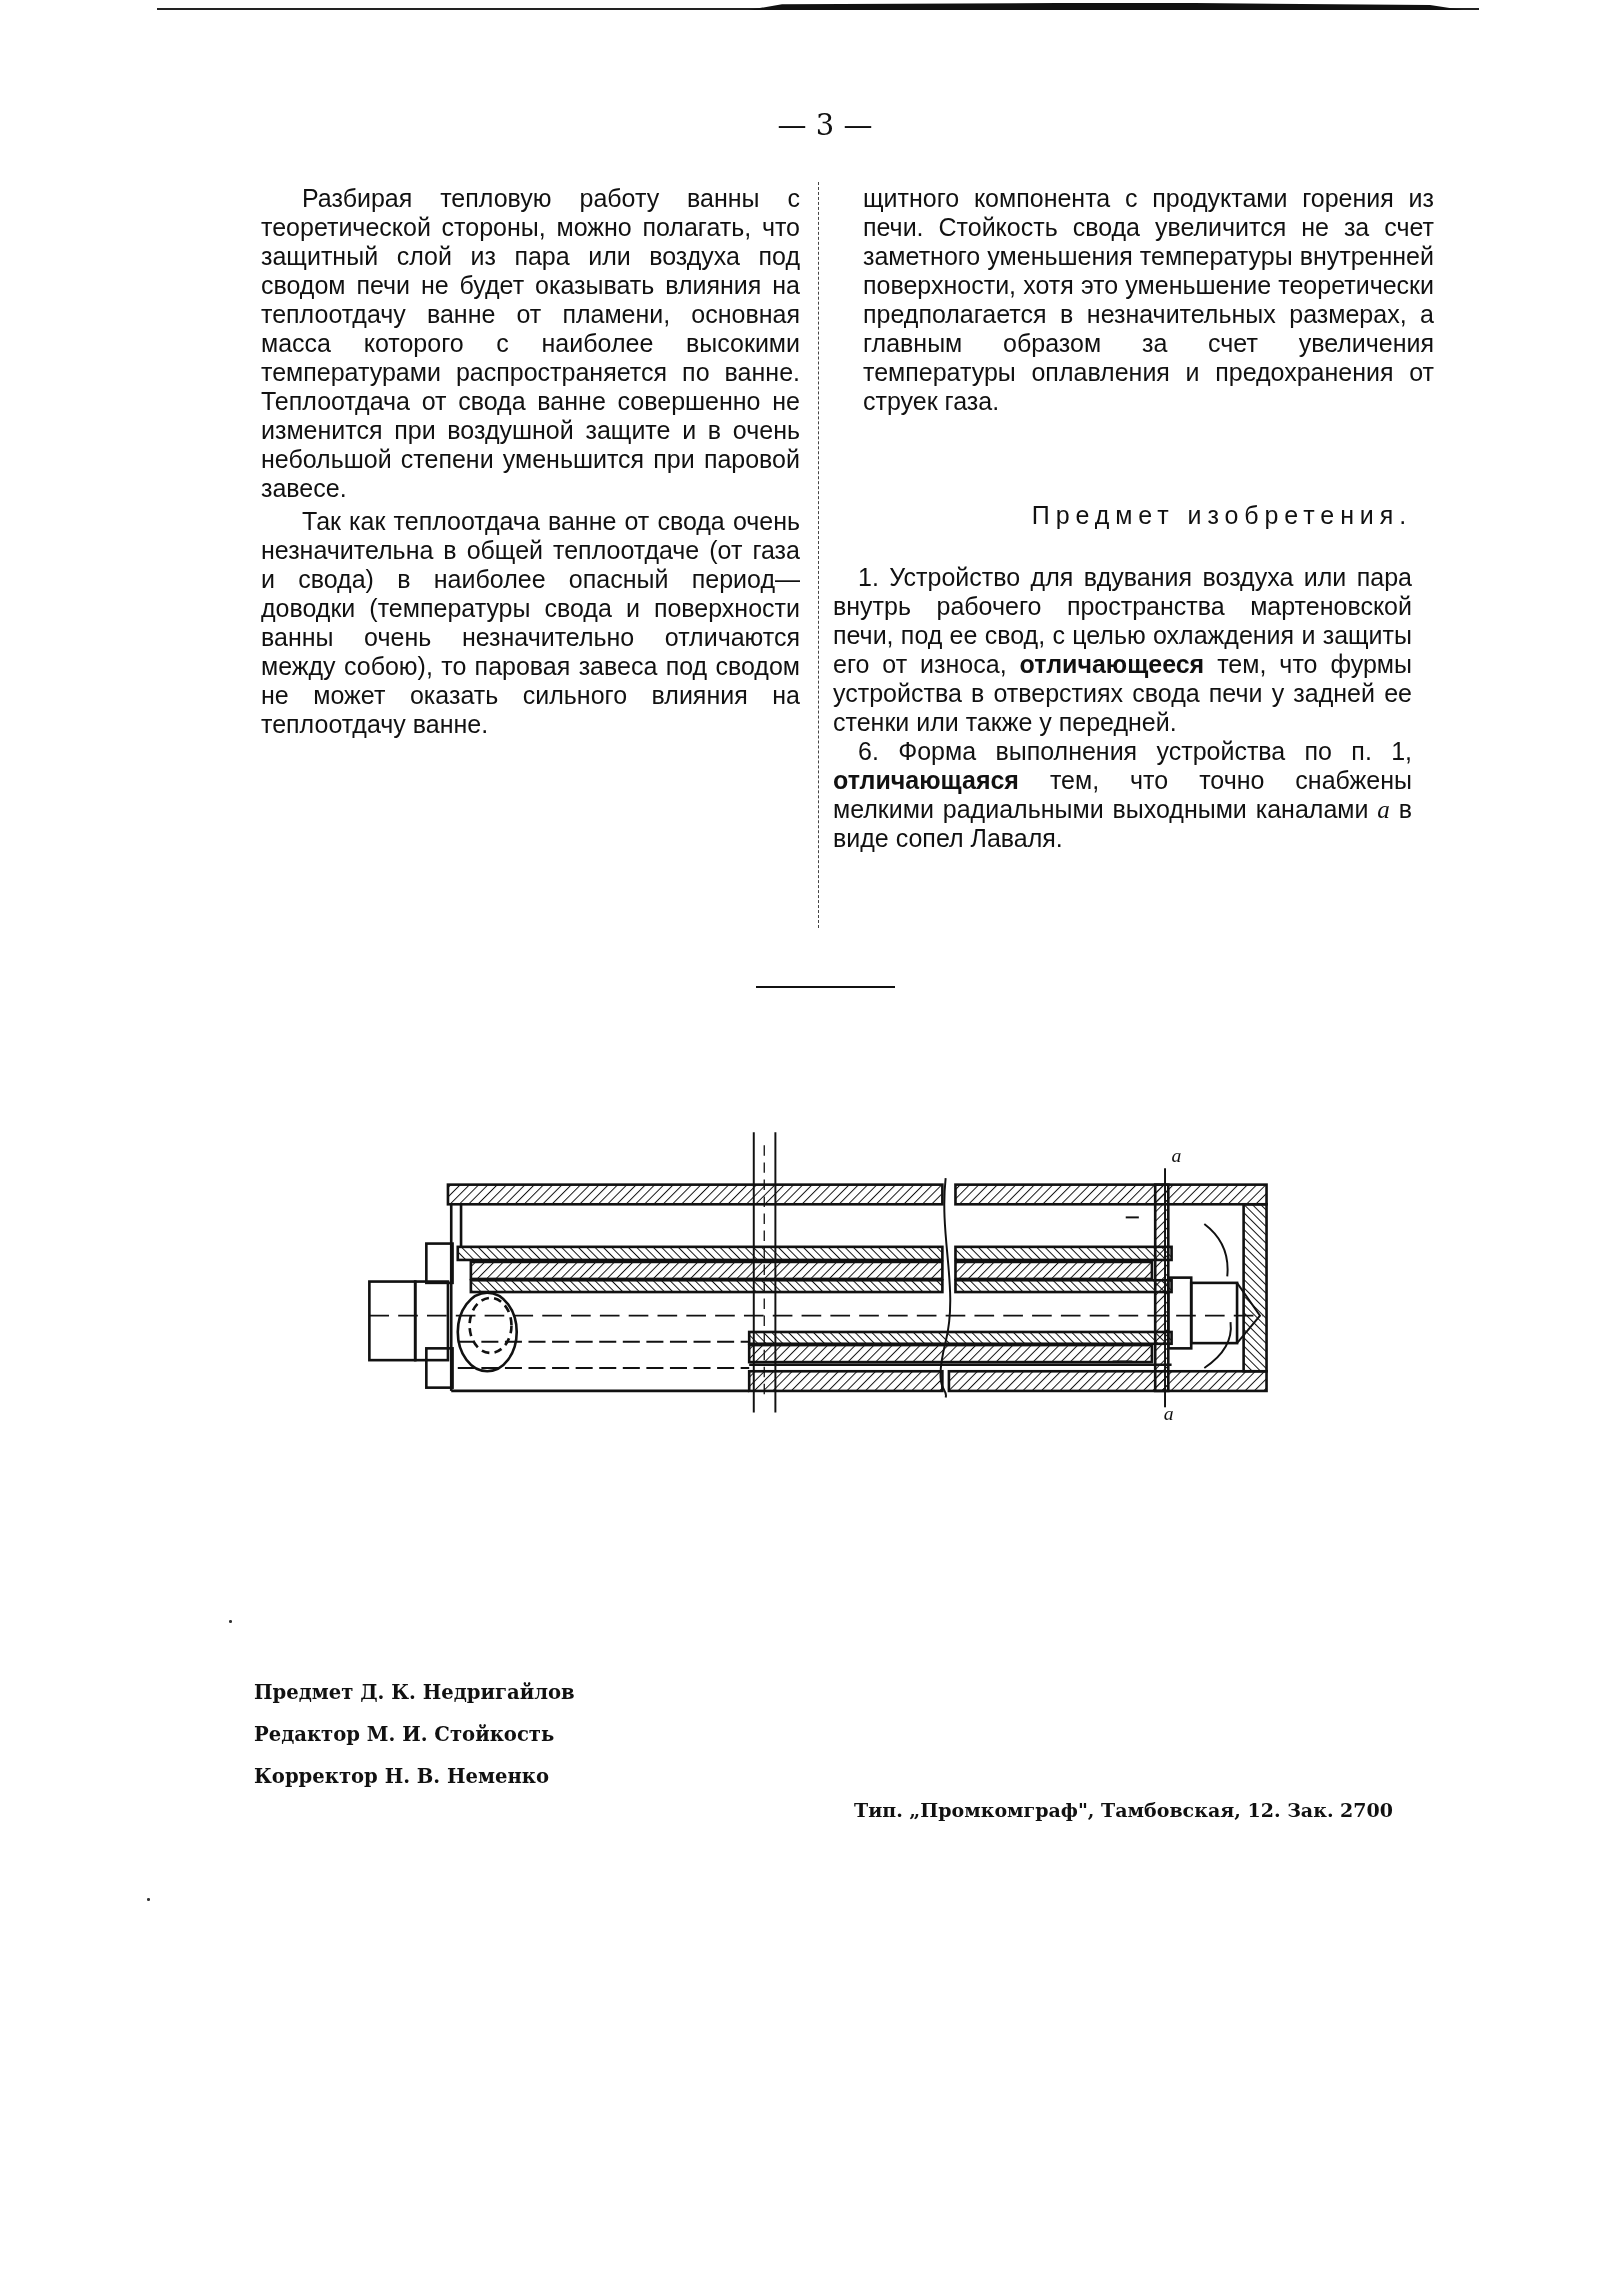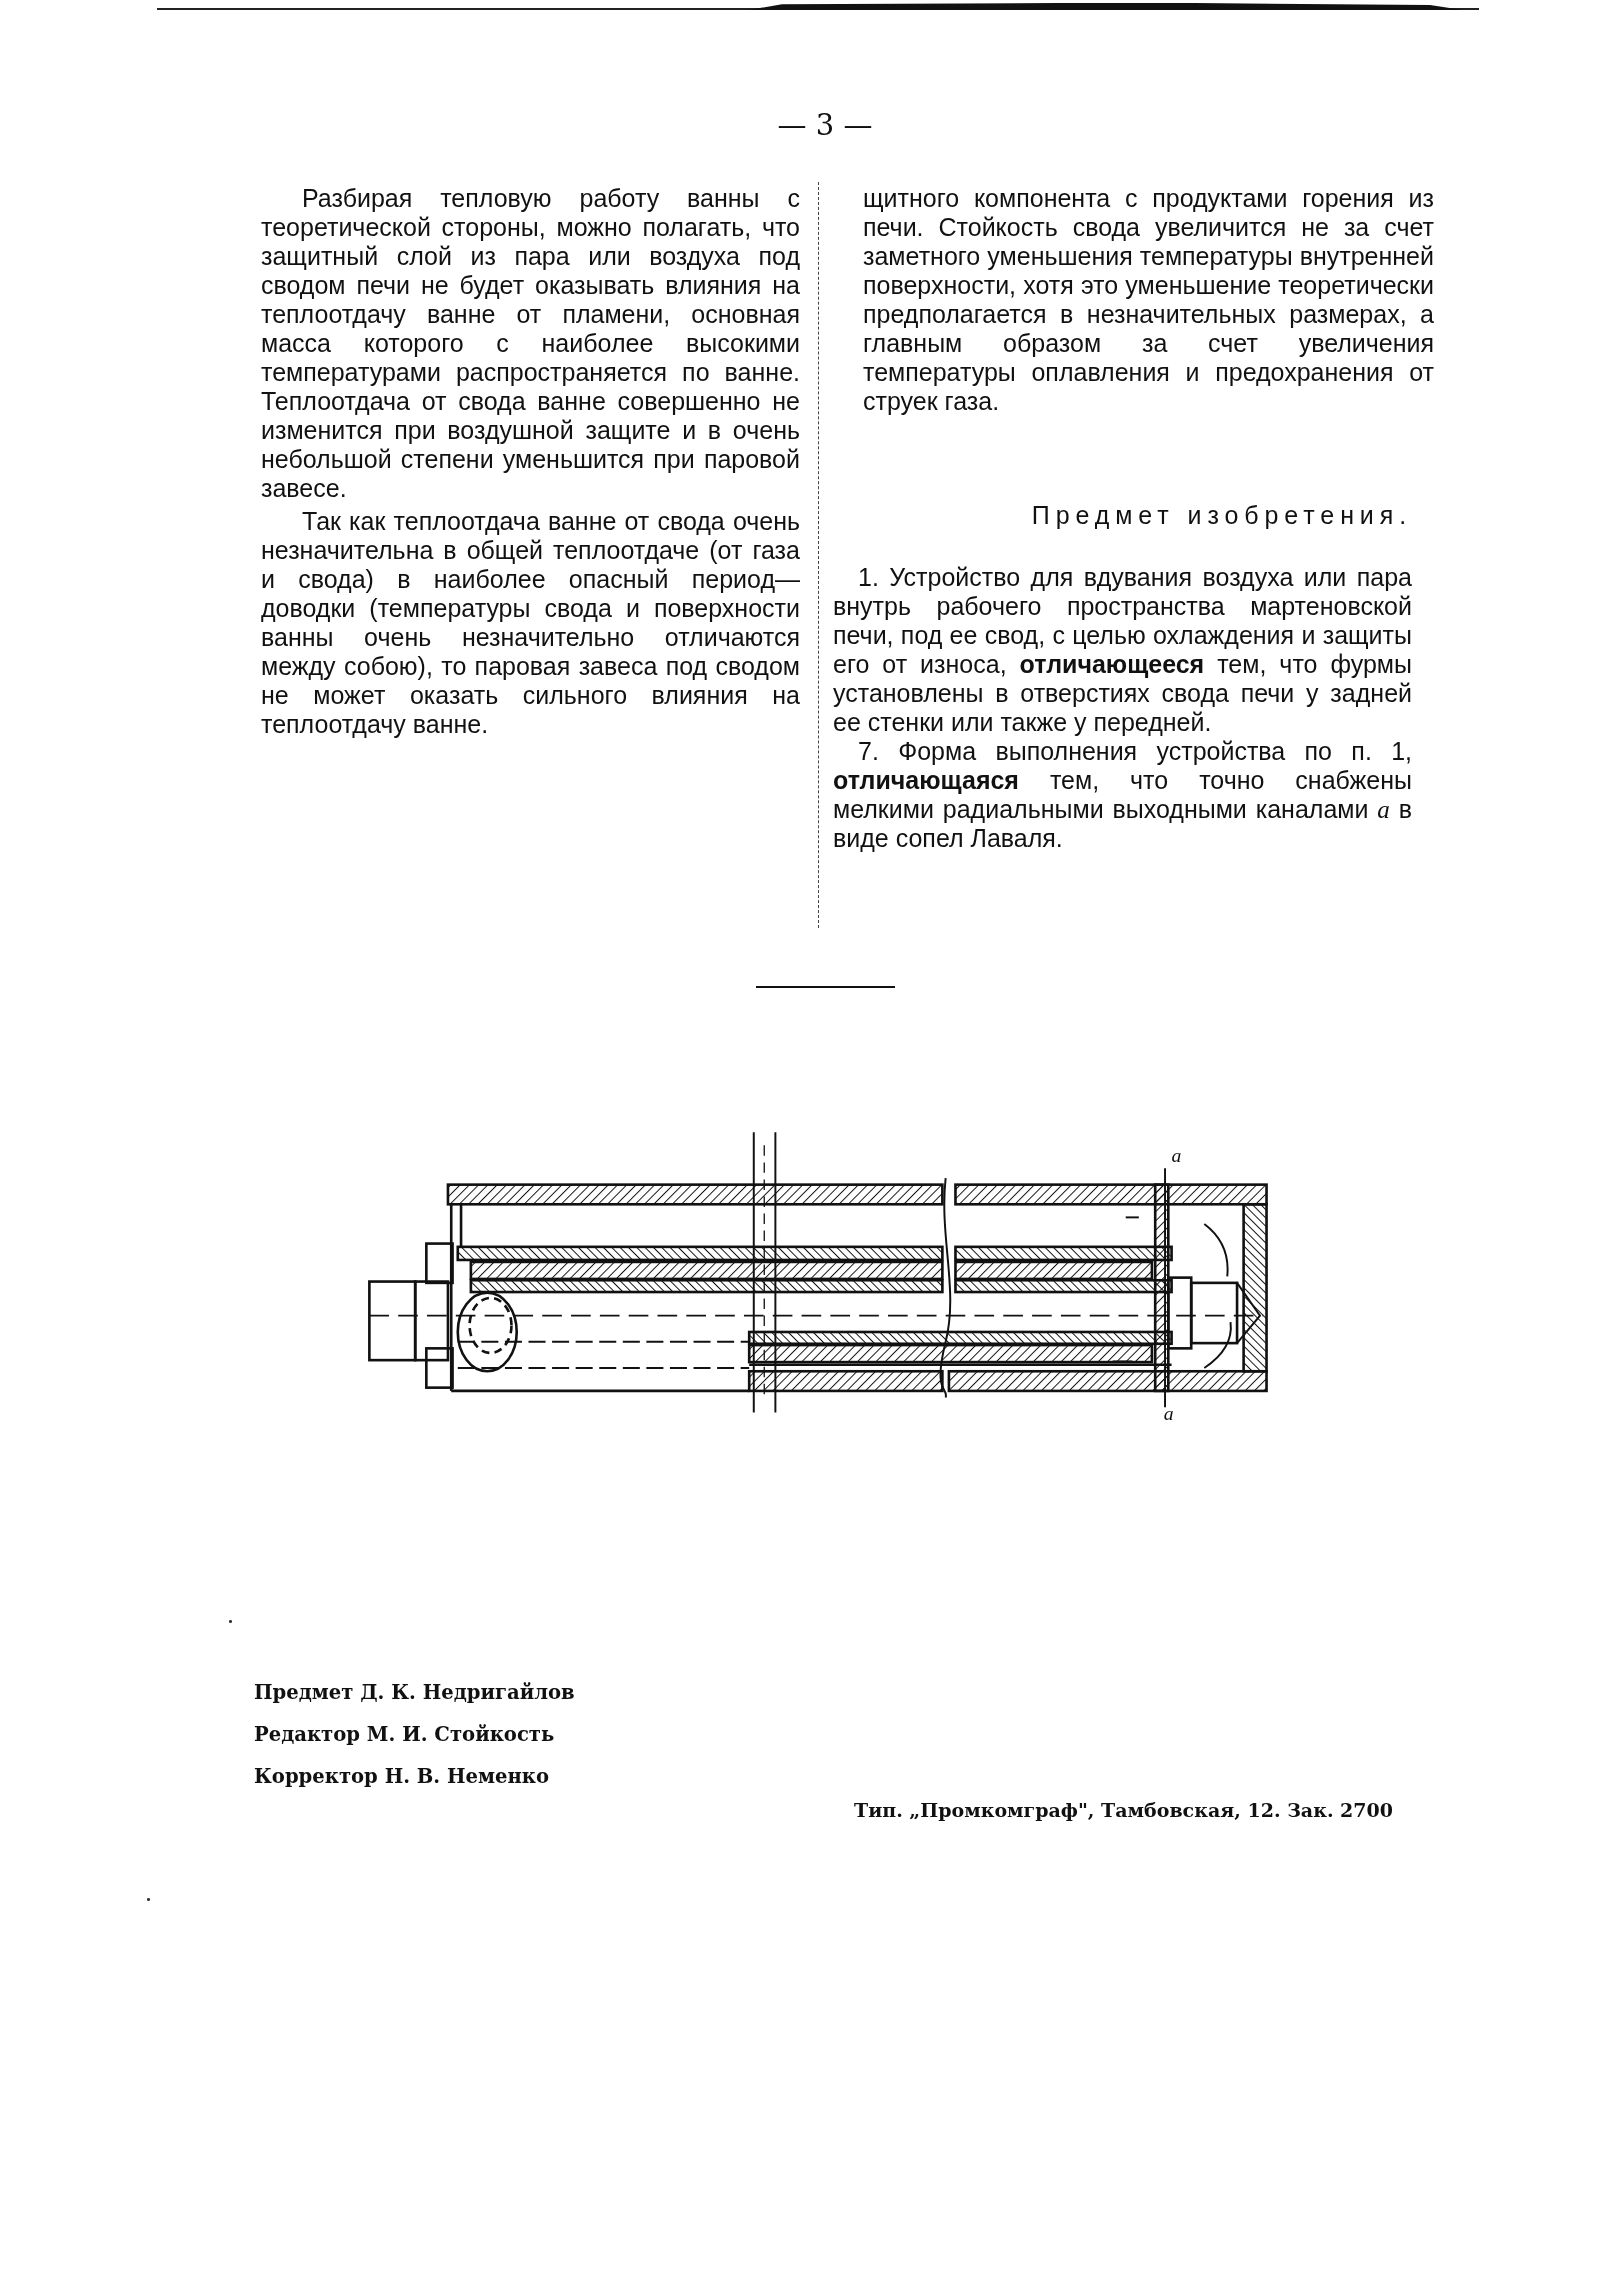--- a/index.html
+++ b/index.html
@@ -42,24 +42,24 @@
 <div class="col-divider"></div>
 
 <div class="col col-right">
   <p style="text-indent:0">щитного компонента с продуктами горения из печи. Стойкость свода увеличится не за счет заметного уменьшения температуры внутренней поверхности, хотя это уменьшение теоретически предполагается в незначительных размерах, а главным образом за счет увеличения температуры оплавления и предохранения от струек газа.</p>
 </div>
 
 <div class="section-title">Предмет изобретения.</div>
 
 <div class="claims">
   <p>
-    <span>1. Устройство для вдувания воздуха или пара внутрь рабочего пространства мартеновской печи, под ее свод, с целью охлаждения и защиты его от износа, </span><b class="bold">отличающееся</b><span> тем, что фурмы установлены в отверстиях свода печи у задней ее стенки или также у передней.</span>
+    <span>1. Устройство для вдувания воздуха или пара внутрь рабочего пространства мартеновской печи, под ее свод, с целью охлаждения и защиты его от износа, </span><b class="bold">отличающееся</b><span> тем, что фурмы устройства в отверстиях свода печи у задней ее стенки или также у передней.</span>
   </p>
   <p>
-    <span>7. Форма выполнения устройства по п. 1, </span><b class="bold">отличающаяся</b><span> тем, что точно снабжены мелкими радиальными выходными каналами </span><i class="it">a</i><span> в виде сопел Лаваля.</span>
+    <span>6. Форма выполнения устройства по п. 1, </span><b class="bold">отличающаяся</b><span> тем, что точно снабжены мелкими радиальными выходными каналами </span><i class="it">a</i><span> в виде сопел Лаваля.</span>
   </p>
 </div>
 
 <div class="separator"></div>
 
 <svg class="drawing" viewBox="0 0 1440 490" xmlns="http://www.w3.org/2000/svg">
   <defs>
     <pattern id="hatch" width="10" height="10" patternUnits="userSpaceOnUse" patternTransform="rotate(45)">
       <line x1="0" y1="0" x2="0" y2="10" stroke="#111" stroke-width="3"></line>
     </pattern>

